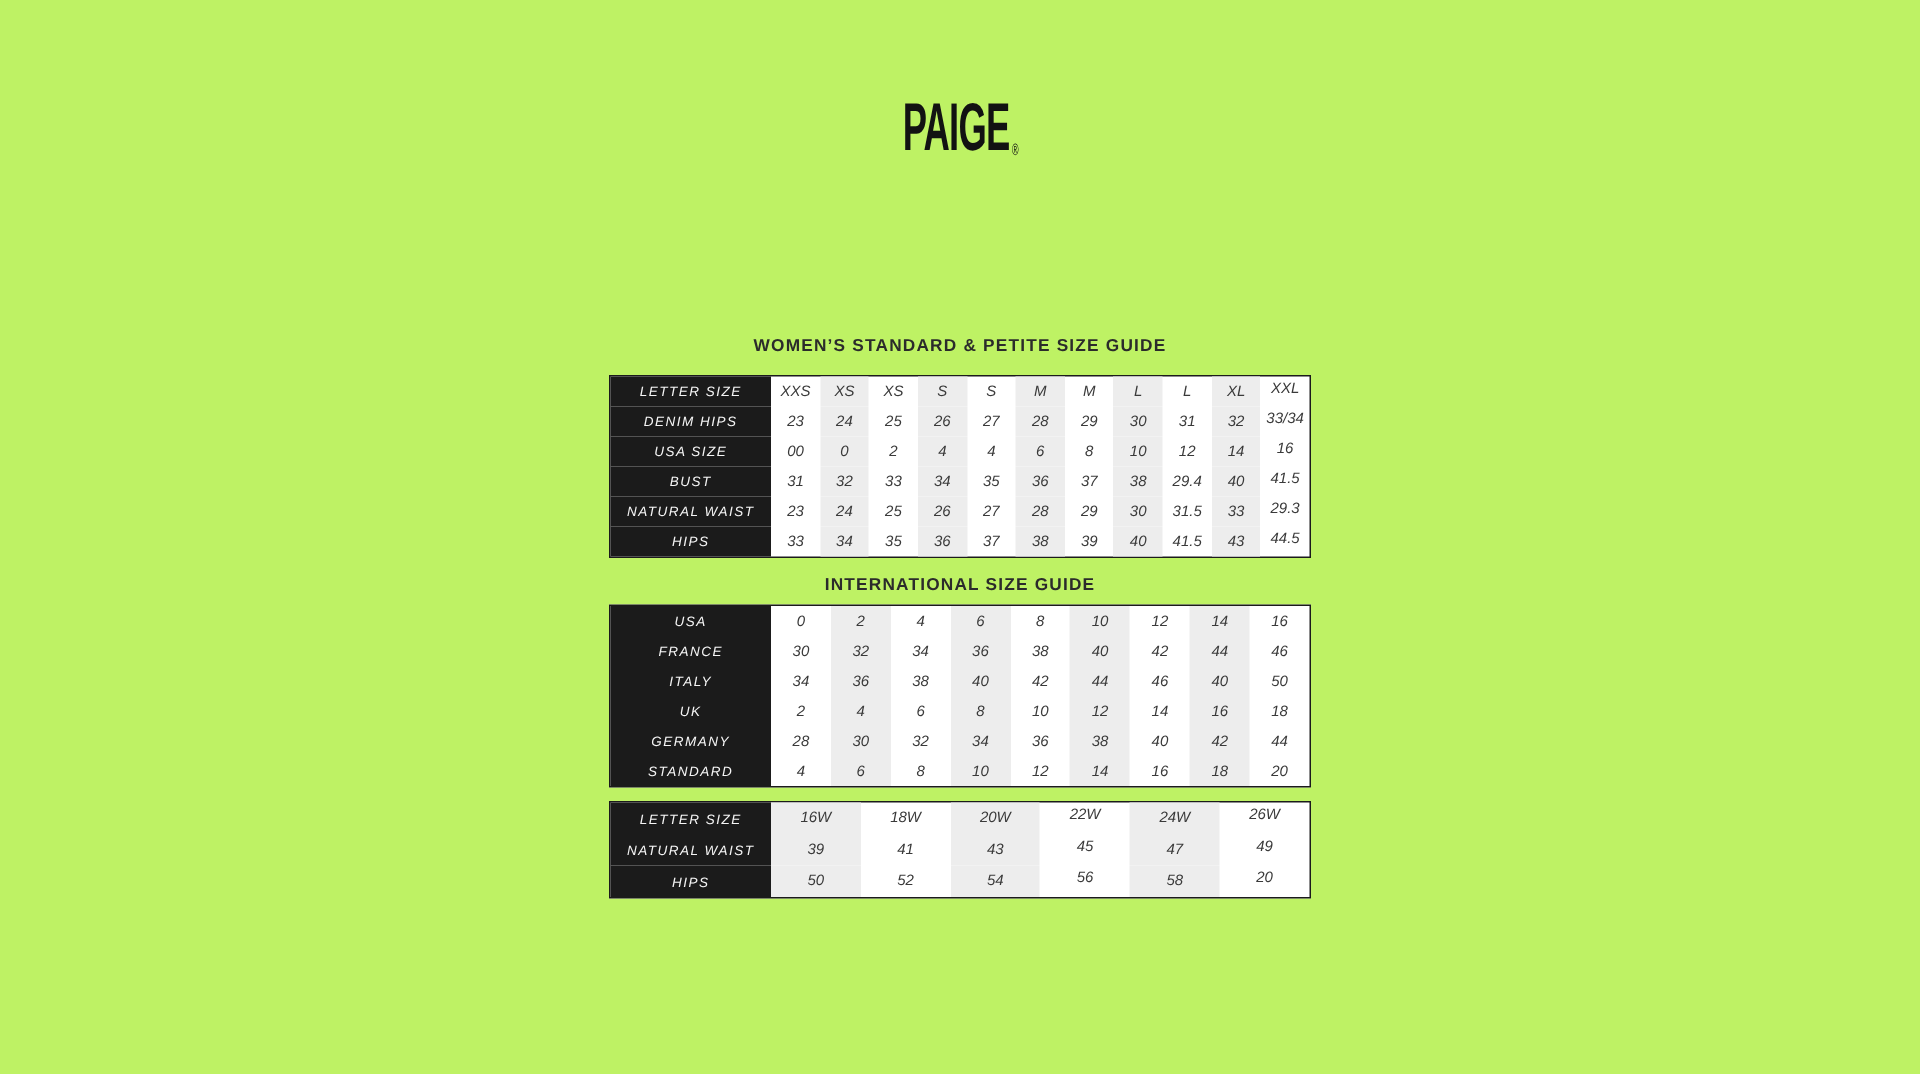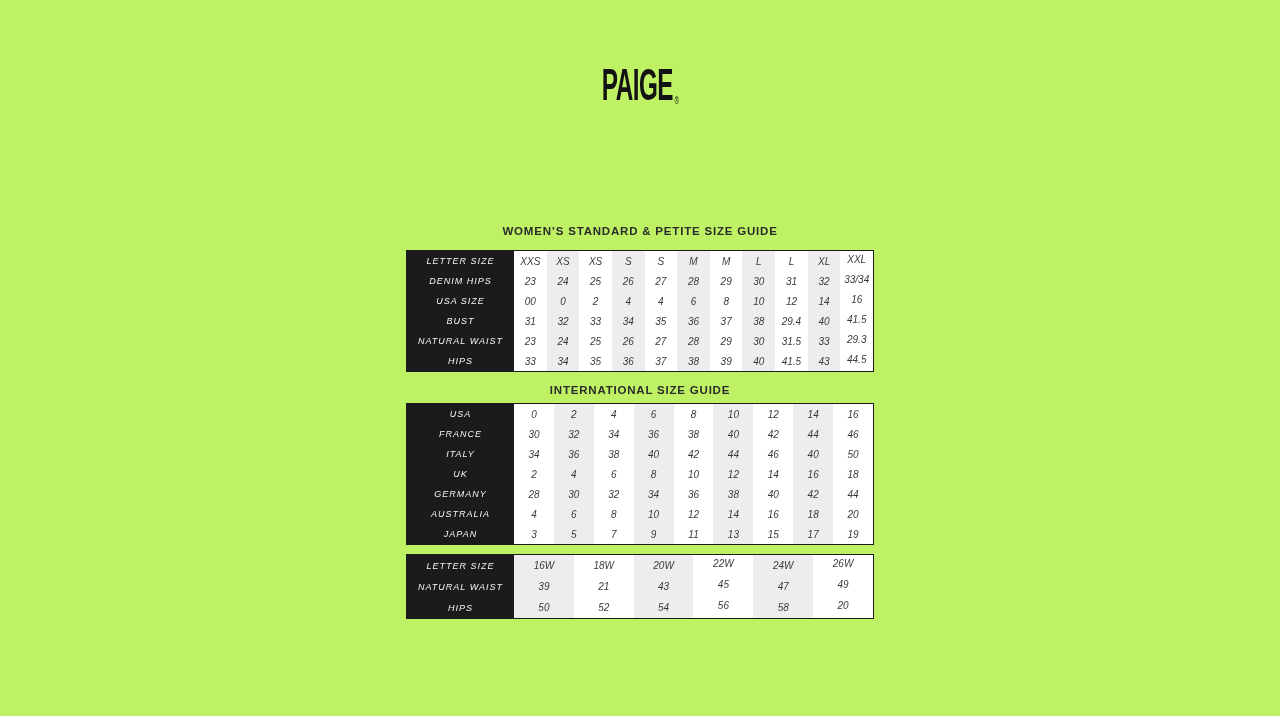--- a/index.html
+++ b/index.html
@@ -252,61 +252,49 @@
             <div class="t-cell shaded">30</div>
             <div class="t-cell">32</div>
             <div class="t-cell shaded">34</div>
             <div class="t-cell">36</div>
             <div class="t-cell shaded">38</div>
             <div class="t-cell">40</div>
             <div class="t-cell shaded">42</div>
             <div class="t-cell">44</div>
           </div>
           <div class="t-row">
-            <div class="t-label">AUSTRALIA</div>
+            <div class="t-label">STANDARD</div>
             <div class="t-cell">4</div>
             <div class="t-cell shaded">6</div>
             <div class="t-cell">8</div>
             <div class="t-cell shaded">10</div>
             <div class="t-cell">12</div>
             <div class="t-cell shaded">14</div>
             <div class="t-cell">16</div>
             <div class="t-cell shaded">18</div>
             <div class="t-cell">20</div>
           </div>
-          <div class="t-row">
-            <div class="t-label">JAPAN</div>
-            <div class="t-cell">3</div>
-            <div class="t-cell shaded">5</div>
-            <div class="t-cell">7</div>
-            <div class="t-cell shaded">9</div>
-            <div class="t-cell">11</div>
-            <div class="t-cell shaded">13</div>
-            <div class="t-cell">15</div>
-            <div class="t-cell shaded">17</div>
-            <div class="t-cell">19</div>
-          </div>
         </div>
     </section>
 
     <section class="guide g3">
       <div class="size-table rows-21">
           <div class="t-row">
             <div class="t-label">LETTER SIZE</div>
             <div class="t-cell shaded">16W</div>
             <div class="t-cell">18W</div>
             <div class="t-cell shaded">20W</div>
             <div class="t-cell raised">22W</div>
             <div class="t-cell shaded">24W</div>
             <div class="t-cell raised">26W</div>
           </div>
           <div class="t-row">
             <div class="t-label">NATURAL WAIST</div>
             <div class="t-cell shaded">39</div>
-            <div class="t-cell">21</div>
+            <div class="t-cell">41</div>
             <div class="t-cell shaded">43</div>
             <div class="t-cell raised">45</div>
             <div class="t-cell shaded">47</div>
             <div class="t-cell raised">49</div>
           </div>
           <div class="t-row">
             <div class="t-label">HIPS</div>
             <div class="t-cell shaded">50</div>
             <div class="t-cell">52</div>
             <div class="t-cell shaded">54</div>

